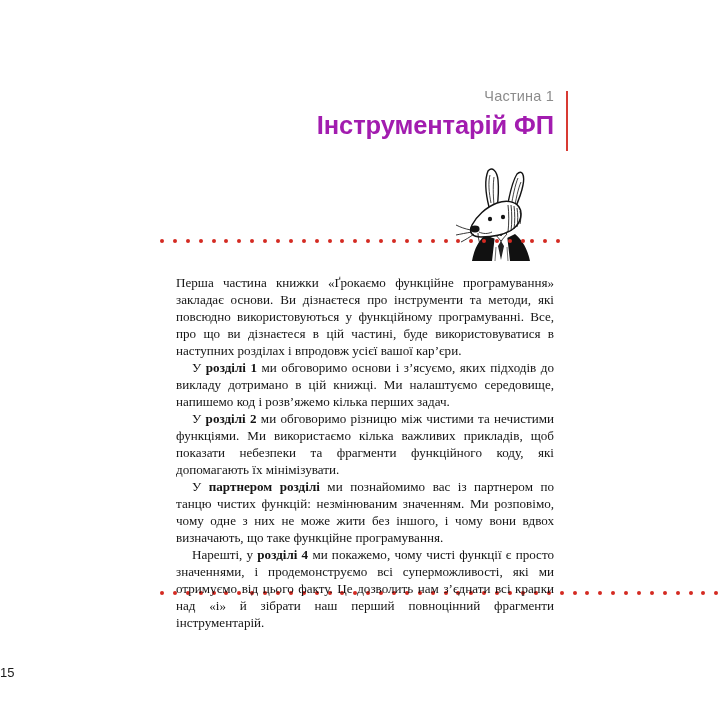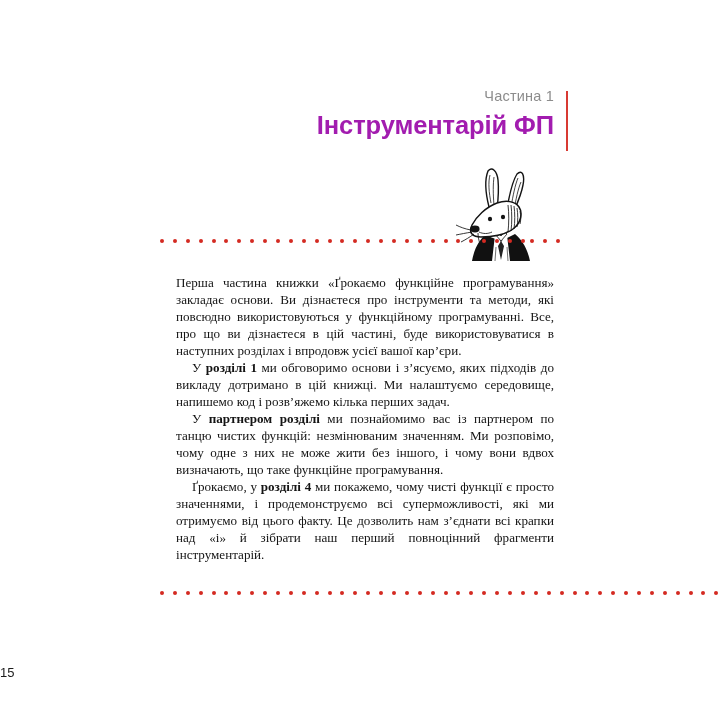--- a/index.html
+++ b/index.html
@@ -255,19 +255,20 @@
       <span class="dot"></span>
       <span class="dot"></span>
       <span class="dot"></span>
       <span class="dot"></span>
       <span class="dot"></span>
     </div>
 
   <div class="body-copy">
       <p><span>Перша частина книжки «Ґрокаємо функційне програмування» закладає ос­нови. Ви дізнаєтеся про інструменти та методи, які повсюдно використову­ються у функційному програмуванні. Все, про що ви дізнаєтеся в цій час­тині, буде використовуватися в наступних розділах і впродовж усієї вашої кар’єри.</span></p>
       <p><span>У </span><b>розділі 1</b><span> ми обговоримо основи і з’ясуємо, яких підходів до викладу до­тримано в цій книжці. Ми налаштуємо середовище, напишемо код і розв’я­жемо кілька перших задач.</span></p>
+      <p><span>У </span><b>розділі 2</b><span> ми обговоримо різницю між чистими та нечистими функція­ми. Ми використаємо кілька важливих прикладів, щоб показати небезпеки та фрагменти функційного коду, які допомагають їх мінімізувати.</span></p>
       <p><span>У </span><b>партнером розділі</b><span> ми познайомимо вас із партнером по танцю чис­тих функцій: незмінюваним значенням. Ми розповімо, чому одне з них не може жити без іншого, і чому вони вдвох визначають, що таке функційне програмування.</span></p>
-      <p><span>Ґрокаємо, у </span><b>розділі 4</b><span> ми покажемо, чому чисті функції є просто значен­нями, і продемонструємо всі суперможливості, які ми отримуємо від цього факту. Це дозволить нам з’єднати всі крапки над «і» й зібрати наш перший повноцінний фрагменти інструментарій.</span></p>
+      <p><span>Нарешті, у </span><b>розділі 4</b><span> ми покажемо, чому чисті функції є просто значен­нями, і продемонструємо всі суперможливості, які ми отримуємо від цього факту. Це дозволить нам з’єднати всі крапки над «і» й зібрати наш перший повноцінний фрагменти інструментарій.</span></p>
     </div>
 
   <div class="folio">15</div>
 
 </div>
 
 </body></html>

